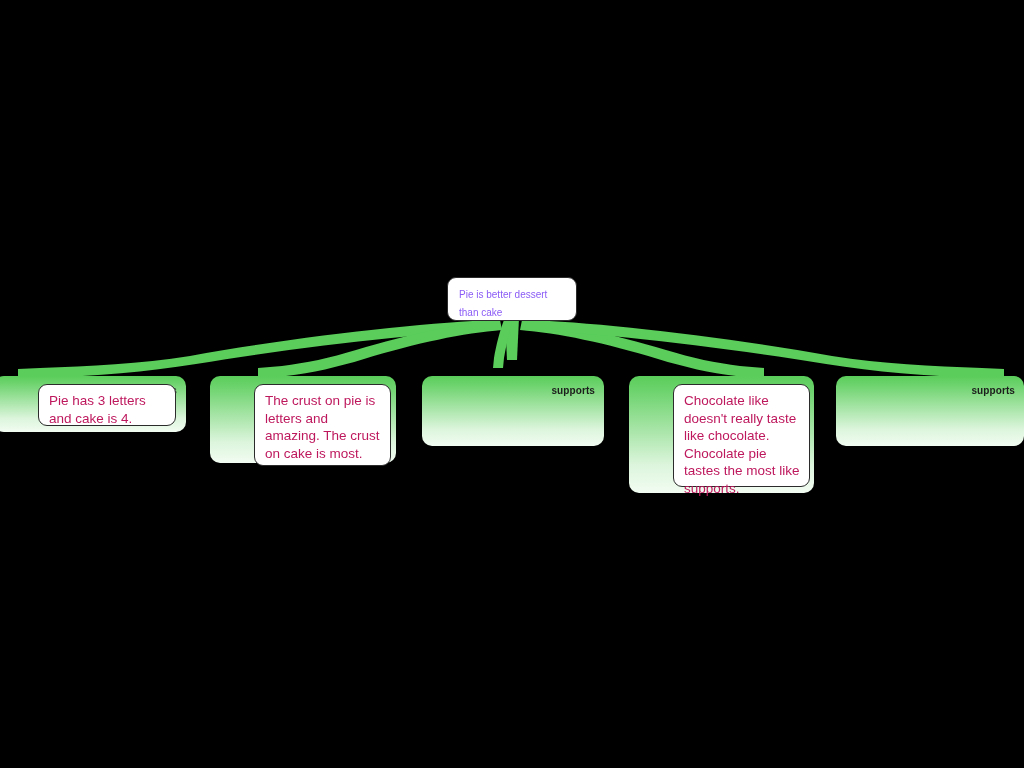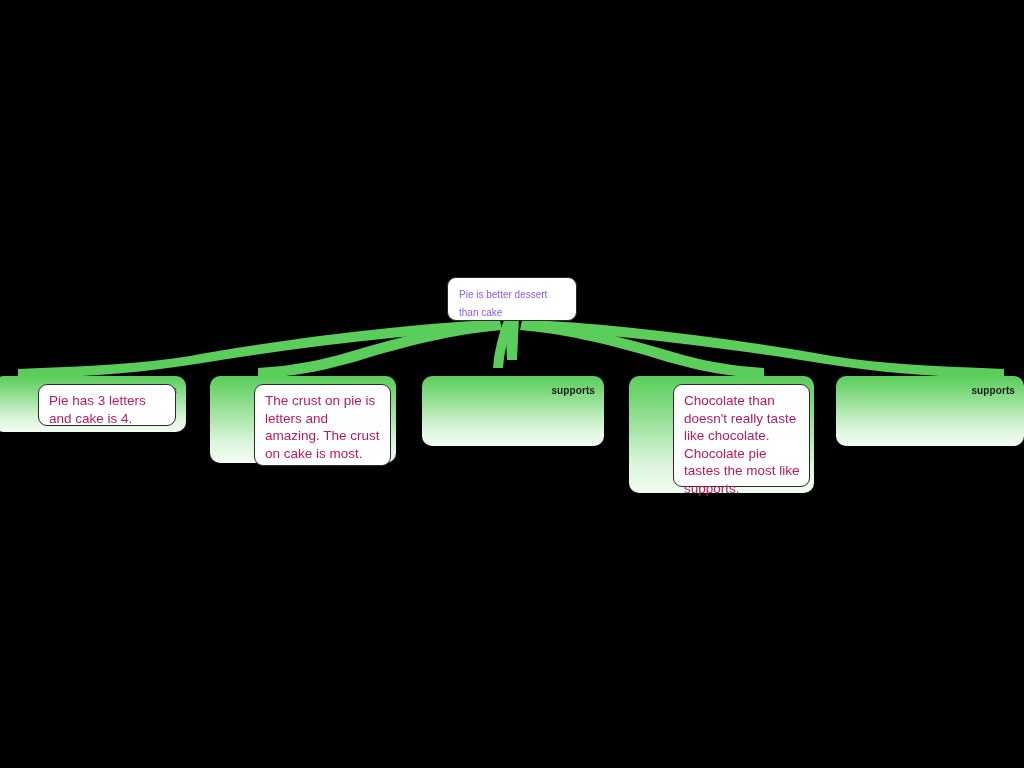--- a/index.html
+++ b/index.html
@@ -155,21 +155,21 @@
     </div>
   </div>
 
   <div class="reason-panel" style="left:422px; top:376px; width:182px; height:70px;">
     <div class="supports-label">supports</div>
   </div>
 
   <div class="reason-panel" style="left:629px; top:376px; width:185px; height:117px;">
     <div class="supports-label">supports</div>
     <div class="reason-card" style="width:137px; height:103px;">
-      <div class="line">Chocolate than</div>
+      <div class="line">Chocolate like</div>
       <div class="line">doesn't really taste</div>
       <div class="line">like chocolate.</div>
       <div class="line">Chocolate pie</div>
       <div class="line">tastes the most like</div>
       <div class="line">supports.</div>
     </div>
   </div>
 
   <div class="reason-panel" style="left:836px; top:376px; width:188px; height:70px;">
     <div class="supports-label">supports</div>

